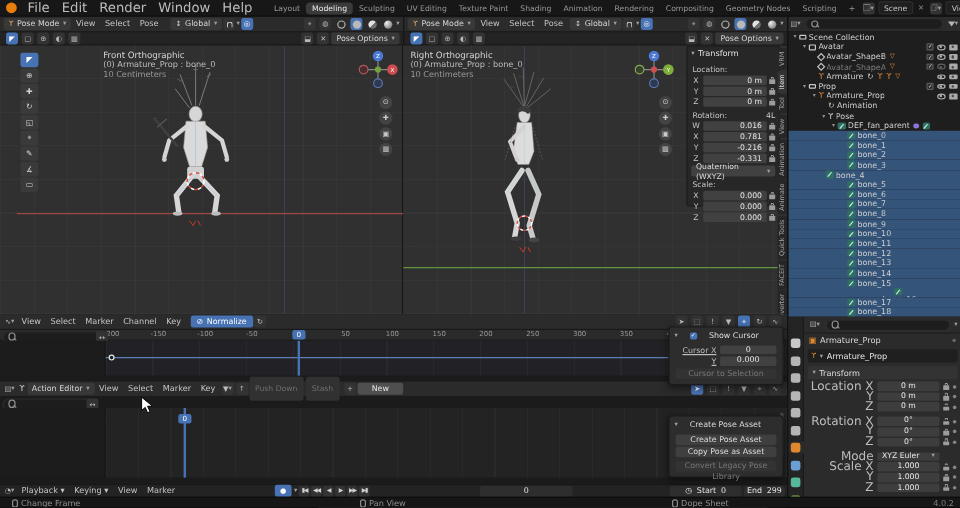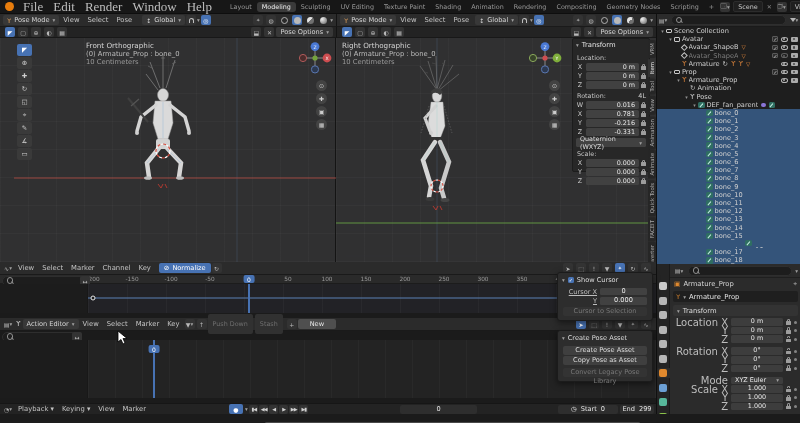--- a/index.html
+++ b/index.html
@@ -3,21 +3,21 @@
 <meta charset="utf-8">
 <style>
   html,body{margin:0;padding:0;background:#000;}
   #app{position:relative;width:800px;height:423px;background:#1b1b1b;overflow:hidden;
        font-family:"DejaVu Sans",sans-serif;color:#c3c3c3;-webkit-font-smoothing:antialiased;}
   .abs{position:absolute;}
   .row{display:flex;align-items:center;}
   .nw{white-space:nowrap;}
   
   #topbar{left:0;top:0;width:800px;height:14px;background:#171717;display:flex;align-items:center;border-bottom:1px solid #0e0e0e;box-sizing:border-box;}
-  .hmenu{font-size:13px;color:#bdbdbd;padding:0 5px;white-space:nowrap;font-family:Liberation Serif, serif;}
+  .hmenu{font-size:11px;color:#bdbdbd;padding:0 5px;white-space:nowrap;}
   .wtab{font-size:6.4px;color:#989898;padding:1px 5px;border-radius:3px;white-space:nowrap;}
   .wtab.active{background:#3a3a3a;color:#ededed;}
   .topfield{background:#1f1f1f;border:1px solid #2c2c2c;border-radius:2px;font-size:6.4px;color:#c6c6c6;padding:0 4px;height:9px;display:flex;align-items:center;white-space:nowrap;}
   .xbtn{font-size:6px;color:#8a8a8a;padding:0 2px;}
   
   .ehead{background:#2b2b2b;border-bottom:1px solid #1a1a1a;display:flex;align-items:center;box-sizing:border-box;}
   .esub{background:#232323;border-bottom:1px solid #181818;display:flex;align-items:center;box-sizing:border-box;}
   .mitem{font-size:6.8px;color:#c4c4c4;padding:0 4px;white-space:nowrap;}
   .dd{background:#383838;border-radius:2px;height:10px;display:flex;align-items:center;font-size:6.6px;color:#d5d5d5;padding:0 4px;gap:3px;white-space:nowrap;}
   .caret{font-size:5.5px;color:#9f9f9f;}
@@ -91,21 +91,21 @@
   .chanregion{background:#1c1c1c;border-right:1px solid #181818;box-sizing:border-box;}
   .searchbox{background:#1d1d1d;border:1px solid #2e2e2e;border-radius:6px;height:8px;display:flex;align-items:center;padding:0 4px;gap:3px;}
   .hscroll{background:#1c1c1c;position:relative;}
   .hthumb{position:absolute;top:1px;height:3px;background:#4a4a4a;border-radius:2px;}
   .vthumb{position:absolute;width:3.4px;background:#4a4a4a;border-radius:2px;}
   .normbtn{background:#4772b3;color:#fff;border-radius:2px;height:10px;display:flex;align-items:center;gap:3px;font-size:6.6px;padding:0 5px;}
   .pushbtn{background:#313131;border-radius:2px;height:20px;display:flex;align-items:center;font-size:6.4px;color:#6f6f6f;padding:0 5px;white-space:nowrap;}
   .newbtn{background:#4f4f4f;border-radius:2px;height:10px;display:flex;align-items:center;font-size:6.6px;color:#e6e6e6;padding:0 12px;white-space:nowrap;}
   
   .fpanel{background:#2d2d2d;border:1px solid #1b1b1b;border-radius:3px;box-shadow:0 2px 6px rgba(0,0,0,0.5);font-size:6.6px;z-index:6;}
-  .fptitle{display:flex;align-items:center;gap:3px;padding:3px 4px 2px 4px;color:#dcdcdc;}
+  .fptitle{display:flex;align-items:center;gap:10px;padding:3px 4px 2px 4px;color:#dcdcdc;}
   .fprow{display:flex;align-items:center;margin:1.5px 5px;gap:3px;}
   .fplabel{width:34px;text-align:right;color:#bdbdbd;flex:none;text-decoration:underline;}
   .fpfield{flex:1;background:#414141;border-radius:1.5px;text-align:center;color:#eaeaea;height:7.5px;line-height:7.5px;}
   .fpbtn{background:#3f3f3f;border-radius:2px;text-align:center;color:#dcdcdc;height:9px;line-height:9px;margin:1.5px 5px;}
   .fpbtn.dis{background:#333;color:#787878;}
   .bluecheck{width:6px;height:6px;background:#4772b3;border-radius:1.5px;color:#fff;font-size:5px;line-height:6px;text-align:center;flex:none;}
   
   #timeline{background:#232323;border-top:1px solid #161616;display:flex;align-items:center;box-sizing:border-box;}
   .transbtn{min-width:9px;height:9px;background:#333;border-radius:2px;display:flex;align-items:center;justify-content:center;font-size:5px;color:#d0d0d0;margin:0 0.5px;letter-spacing:-1px;}
   .framefield{background:#2e2e2e;border-radius:2px;height:9px;display:flex;align-items:center;justify-content:center;font-size:6.6px;color:#e3e3e3;}
@@ -587,21 +587,21 @@
       <div class="olrow sel" style="padding-left: 42px;">
         <span class="olcaret"></span>
         <span class="i-bone"></span>
         <span class="ollabel">bone_2</span>
       </div>
       <div class="olrow sel" style="padding-left: 42px;">
         <span class="olcaret"></span>
         <span class="i-bone"></span>
         <span class="ollabel">bone_3</span>
       </div>
-      <div class="olrow sel" style="padding-left: 42px;">
+      <div class="olrow sel" style="padding-left: 24px;">
         <span class="olcaret"></span>
         <span class="i-bone"></span>
         <span class="ollabel">bone_4</span>
       </div>
       <div class="olrow sel" style="padding-left: 42px;">
         <span class="olcaret"></span>
         <span class="i-bone"></span>
         <span class="ollabel">bone_5</span>
       </div>
       <div class="olrow sel" style="padding-left: 42px;">
@@ -795,21 +795,21 @@
     </div>
   <div class="abs icnbtn" style="left:71px;top:332px;">↔</div>
   <div class="abs dtracks" style="left:88px;top:340px;width:568px;height:58px;"></div>
   <div class="abs chanregion" style="left:0;top:340px;width:88px;height:58px;"></div>
   <div class="abs playhead" style="left:153.3px;top:340px;height:58px;"></div>
   <div class="abs hscroll" style="left:0;top:398px;width:656px;height:5px;">
       <div class="hthumb" style="left:265px;width:375px;"></div>
     </div>
   <div class="abs vthumb" style="left:650px;top:344px;height:36px;"></div>
 
-  <div class="abs fpanel" style="left:557px;top:330px;width:94px;">
+  <div class="abs fpanel" style="left:557px;top:346px;width:94px;">
     <div class="fptitle">
       <span class="caret">▾</span>
       <span>Create Pose Asset</span>
     </div>
     <div class="fpbtn">Create Pose Asset</div>
     <div class="fpbtn">Copy Pose as Asset</div>
     <div class="fpbtn dis" style="margin-top:3px;margin-bottom:4px;">Convert Legacy Pose Library</div>
   </div>
 
   <div id="timeline" class="abs" style="left:0;top:403px;width:656px;height:11px;">
@@ -957,17 +957,32 @@
           <div class="prow">
             <span class="plabel">Z</span>
             <span class="pfield">1.000</span>
             <span class="i-lock"></span>
             <span class="i-dot"></span>
           </div>
         </div>
     </div>
   </div>
 
+  <div id="status" class="abs" style="left:0;top:414px;width:800px;height:9px;">
+    <span id="hint0" class="shint" style="left:10px;">
+        <span class="i-mouse"></span>
+        <span>Change Frame</span>
+      </span>
+    <span id="hint1" class="shint" style="left:300px;">
+        <span class="i-mouse"></span>
+        <span>Pan View</span>
+      </span>
+    <span id="hint2" class="shint" style="left:560px;">
+        <span class="i-mouse"></span>
+        <span>Dope Sheet</span>
+      </span>
+    <span class="shint" style="right:5px;color:#7d7d7d;">4.0.2</span>
+  </div>
 
   <svg class="abs" style="left:117px;top:330px;z-index:9;" width="11" height="15">
     <path d="M1,1 L1,12 L4,9.5 L6,14 L8,13 L6,8.6 L10,8.4 Z" fill="#fff" stroke="#000" stroke-width="0.8"></path>
   </svg>
 </div>
 
 </body></html>

